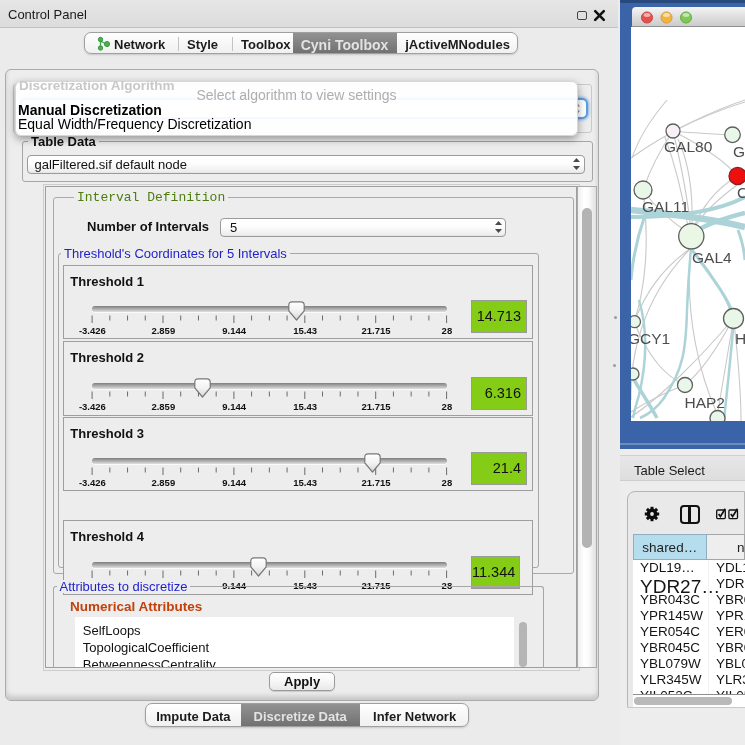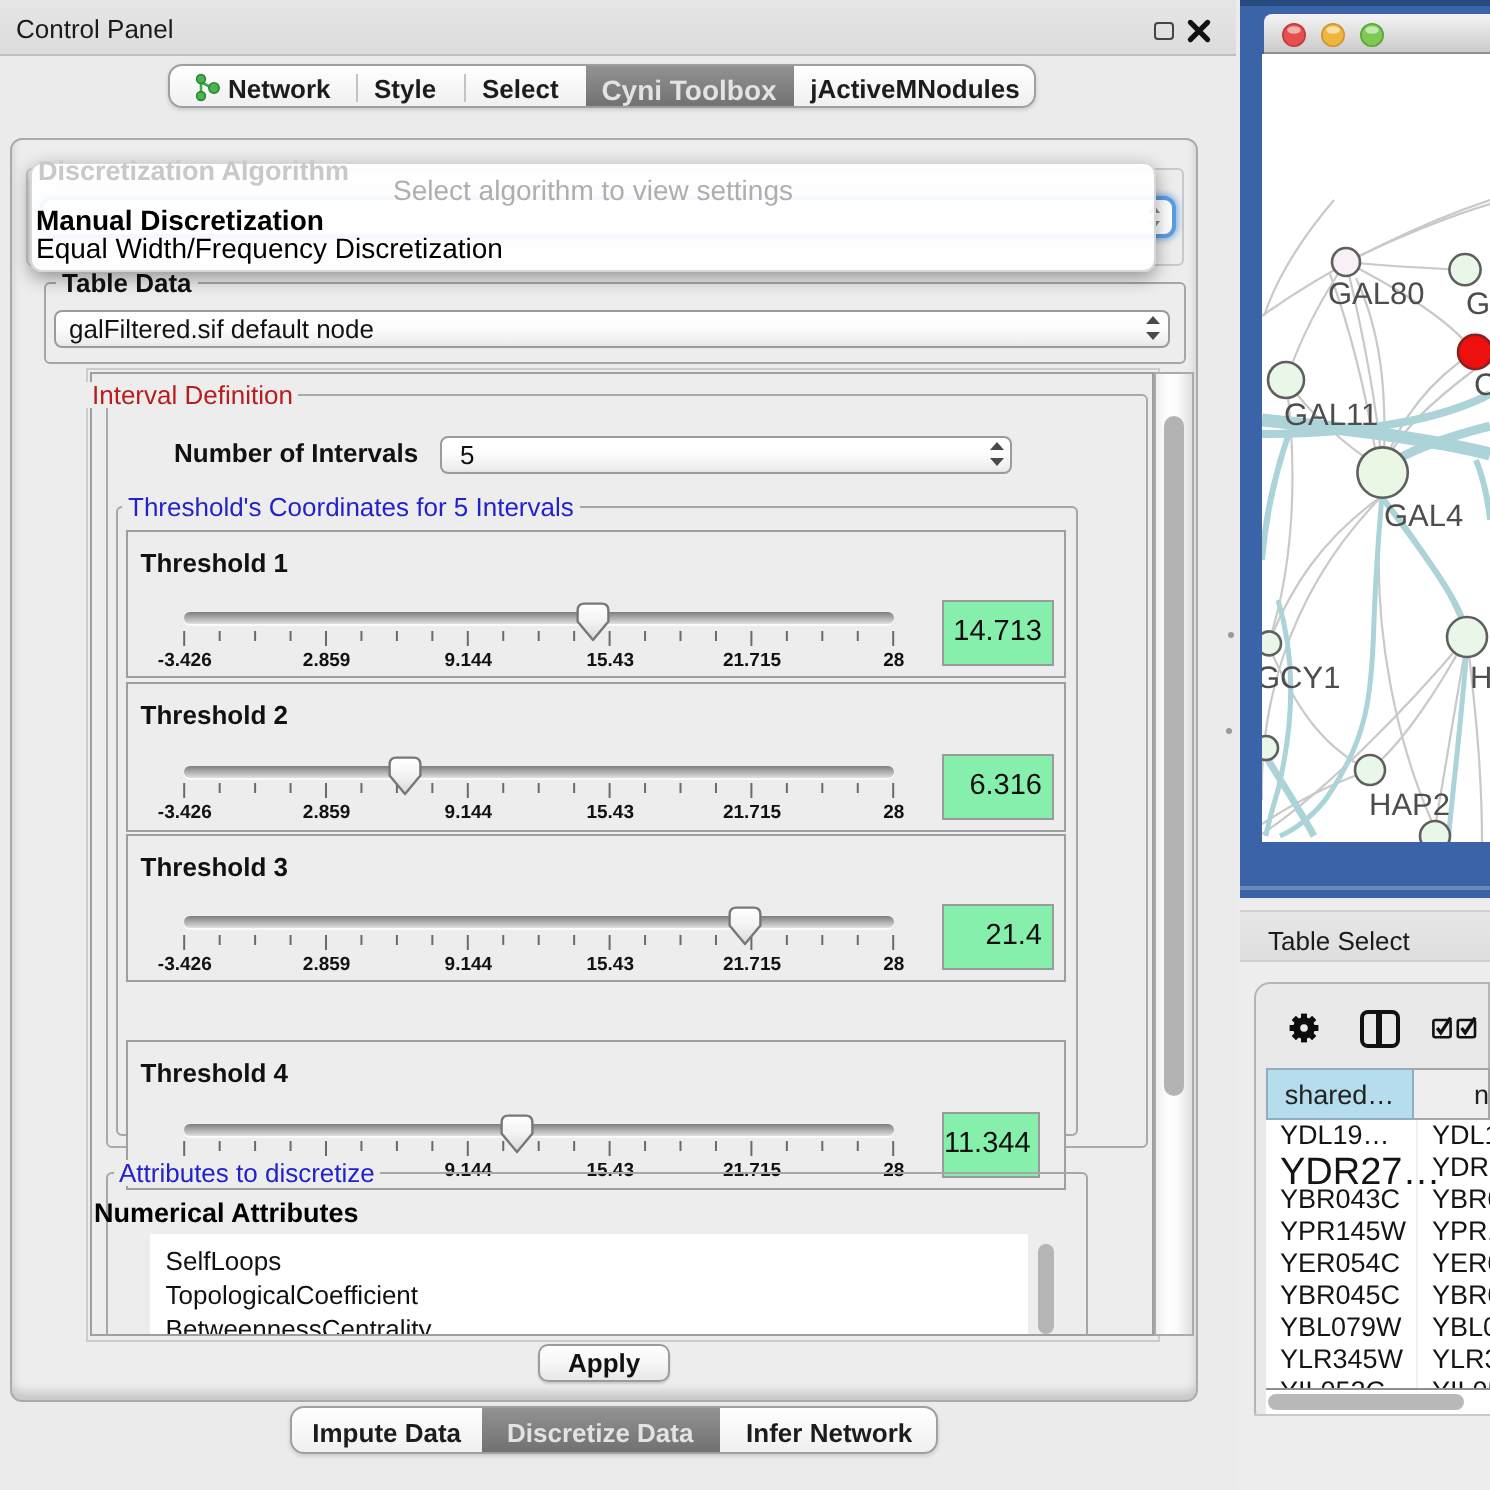--- a/index.html
+++ b/index.html
@@ -6,21 +6,21 @@
 body{position:relative;font-family:"Liberation Sans",sans-serif;background:#ececec;overflow:hidden;}
 .a{position:absolute;}
 .bold{font-weight:bold;}
 .grpbox{position:absolute;border:1px solid #a6a6a6;border-radius:3px;}
 .grptitle{position:absolute;background:#ededed;padding:0 3px;line-height:13px;font-size:13px;}
 .combo{position:absolute;border:1px solid #9b9b9b;border-radius:4px;background:linear-gradient(180deg,#ffffff 0%,#fdfdfd 45%,#ededed 92%,#e2e2e2 100%);}
 .combotext{position:absolute;font-size:13px;color:#111;}
 .tpanel{position:absolute;border:1px solid #9e9e9e;background:#ededed;}
 .tlabel{position:absolute;left:6px;top:8px;font-size:13px;font-weight:bold;color:#111;}
 .track{position:absolute;height:6px;border-radius:3px;background:linear-gradient(180deg,#7e7e7e 0%,#9b9b9b 30%,#bdbdbd 65%,#e0e0e0 100%);box-shadow:0 1px 0 rgba(255,255,255,0.7);}
-.vbox{position:absolute;border:1px solid #9a9a9a;background:#86efac;font-size:14.5px;color:#111;text-align:right;}
+.vbox{position:absolute;border:1px solid #9a9a9a;background:#84cc16;font-size:14.5px;color:#111;text-align:right;}
 .ticklabel{position:absolute;font-size:9.5px;font-weight:bold;color:#111;text-align:center;width:44px;}
 </style></head>
 <body>
 
 <div class="a" style="left:0;top:0;width:618px;height:28px;background:linear-gradient(180deg,#e6e6e6,#dcdcdc);border-bottom:1px solid #c0c0c0;"></div>
 <div class="a" style="left:8px;top:7px;font-size:13px;color:#1a1a1a;">Control Panel</div>
 
 <div class="a" style="left:577px;top:10.5px;width:9.5px;height:9.5px;border:1.5px solid #444;border-radius:2px;"></div>
 <svg class="a" style="left:593px;top:9px;" width="13" height="13" viewBox="0 0 13 13">
     <path d="M2.2 2.2 L10.8 10.8 M10.8 2.2 L2.2 10.8" stroke="#111" stroke-width="2.6" stroke-linecap="round"></path>
@@ -33,21 +33,21 @@
   <div style="position:absolute;left:93px;top:4px;width:1px;height:14px;background:#c3c3c3;"></div>
   <div style="position:absolute;left:147px;top:4px;width:1px;height:14px;background:#c3c3c3;"></div>
   <svg style="position:absolute;left:12px;top:3px;" width="14" height="16" viewBox="0 0 14 16">
     <path d="M3.5 4.5 L3.5 11.5 M3.5 5 L9 8" stroke="#3fae49" stroke-width="1.3" fill="none"></path>
     <circle cx="3.5" cy="3.5" r="2.2" fill="#4db254" stroke="#2e8535" stroke-width="0.8"></circle>
     <circle cx="3.5" cy="12" r="2.2" fill="#4db254" stroke="#2e8535" stroke-width="0.8"></circle>
     <circle cx="10" cy="8" r="2.6" fill="#4db254" stroke="#2e8535" stroke-width="0.8"></circle>
   </svg>
   <div style="position:absolute;left:29px;top:4px;font-size:13px;font-weight:bold;color:#1c1c1c;">Network</div>
   <div style="position:absolute;left:102px;top:4px;font-size:13px;font-weight:bold;color:#1c1c1c;">Style</div>
-  <div style="position:absolute;left:156px;top:4px;font-size:13px;font-weight:bold;color:#1c1c1c;">Select</div>
+  <div style="position:absolute;left:156px;top:4px;font-size:13px;font-weight:bold;color:#1c1c1c;">Toolbox</div>
   <div style="position:absolute;left:207.5px;top:4px;width:104px;text-align:center;font-size:14px;font-weight:bold;color:#e3e3e3;">Cyni Toolbox</div>
   <div style="position:absolute;left:311.5px;top:4px;width:122px;text-align:center;font-size:13px;font-weight:bold;color:#1c1c1c;">jActiveMNodules</div>
 </div>
 
 <div class="a" style="left:5px;top:69px;width:594px;height:632px;border:1px solid #ababab;border-radius:6px;background:#ededed;box-shadow:inset 0 -4px 5px rgba(0,0,0,0.16);"></div>
 
 <div class="grpbox" style="left:13px;top:84px;width:579px;height:49px;border-color:#c9c9c9;"></div>
 
 <div class="a" style="left:20px;top:98px;width:568px;height:21px;border:2.5px solid #5b9ddf;border-radius:6px;background:#fff;box-shadow:0 0 3px 1px rgba(90,150,220,0.7);"></div>
 <svg class="a" style="left:573px;top:102px;" width="8" height="13" viewBox="0 0 8 13">
@@ -64,21 +64,21 @@
     <path d="M4.5 12 L8 8 L1 8 Z" fill="#4a4a4a"></path>
   </svg>
 
 <div class="a" style="left:42.5px;top:183.5px;width:537px;height:487px;border:1px solid #cccccc;"></div>
 <div class="a" style="left:45px;top:186px;width:531.5px;height:482px;border:1px solid #9e9e9e;background:#ededed;"></div>
 
 <div class="a" style="left:576.5px;top:186px;width:20px;height:482px;border:1px solid #aaaaaa;background:linear-gradient(90deg,#efefef 0%,#ffffff 35%,#fbfbfb 60%,#dfdfdf 100%);"></div>
 <div class="a" style="left:582px;top:208px;width:9.5px;height:340px;border-radius:5px;background:#b3b3b3;"></div>
 
 <div class="grpbox" style="left:52.5px;top:197px;width:521.5px;height:377px;border-color:#a9a9a9;"></div>
-<div class="grptitle" style="left:43px;top:191px;color:#b91c1c;">Interval Definition</div>
+<div class="grptitle" style="left:74px;top:191px;color:#4d7c0f;font-family:Liberation Mono, monospace;">Interval Definition</div>
 <div class="a bold" style="left:87px;top:218.5px;font-size:13px;color:#111;">Number of Intervals</div>
 <div class="combo" style="left:220px;top:217.5px;width:286px;height:19px;"></div>
 <div class="combotext" style="left:230px;top:220px;">5</div>
 <svg class="a" style="left:494px;top:221px;" width="9" height="12" viewBox="0 0 9 12">
     <path d="M4.5 0 L8 4 L1 4 Z" fill="#4a4a4a"></path>
     <path d="M4.5 12 L8 8 L1 8 Z" fill="#4a4a4a"></path>
   </svg>
 
 <div class="grpbox" style="left:58px;top:252.5px;width:481px;height:315px;"></div>
 <div class="grptitle" style="left:61px;top:246.5px;color:#2222cc;">Threshold's Coordinates for 5 Intervals</div>
@@ -240,21 +240,21 @@
     <div class="ticklabel" style="left:289.7px;top:59px;">21.715</div>
     <div class="ticklabel" style="left:360.6px;top:59px;">28</div>
   <svg style="position:absolute;left:186.2px;top:35.5px;" width="17" height="20" viewBox="0 0 17 20">
       <path d="M4.2 0.8 L12.8 0.8 Q16.2 0.8 16.2 4.2 L16.2 9.8 L8.5 19 L0.8 9.8 L0.8 4.2 Q0.8 0.8 4.2 0.8 Z" fill="url(#thg)" stroke="#777777" stroke-width="1.2" stroke-linejoin="round"></path>
     </svg>
   <div class="vbox" style="left:406.7px;top:34.5px;width:49px;height:33px;line-height:31px;padding-right:5px;">11.344</div>
 </div>
 
 <div class="grpbox" style="left:52.5px;top:586px;width:491px;height:82px;border-bottom:none;border-radius:3px 3px 0 0;"></div>
 <div class="grptitle" style="left:56.5px;top:580px;color:#2222cc;">Attributes to discretize</div>
-<div class="a bold" style="left:47px;top:599px;font-size:13.5px;color:#000000;text-align:right;">Numerical Attributes</div>
+<div class="a bold" style="left:70px;top:599px;font-size:13.5px;color:#c2410c;text-align:right;">Numerical Attributes</div>
 <div class="a" style="left:74.8px;top:617px;width:439.6px;height:49.5px;background:#fff;overflow:hidden;">
   <div style="position:absolute;left:8px;top:6px;font-size:13px;color:#111;">SelfLoops</div>
   <div style="position:absolute;left:8px;top:23px;font-size:13px;color:#111;">TopologicalCoefficient</div>
   <div style="position:absolute;left:8px;top:40px;font-size:13px;color:#111;">BetweennessCentrality</div>
 </div>
 <div class="a" style="left:518.8px;top:621.6px;width:8.7px;height:45px;border-radius:4.5px;background:#b5b5b5;"></div>
 
 <div class="a" style="left:268.8px;top:671.7px;width:66.6px;height:19px;border:1px solid #9b9b9b;border-radius:5px;background:linear-gradient(180deg,#ffffff,#f6f6f6 50%,#e8e8e8);box-shadow:0 1px 1px rgba(0,0,0,0.15);"></div>
 <div class="a bold" style="left:268.8px;top:674px;width:66.6px;text-align:center;font-size:13px;color:#111;">Apply</div>
 

